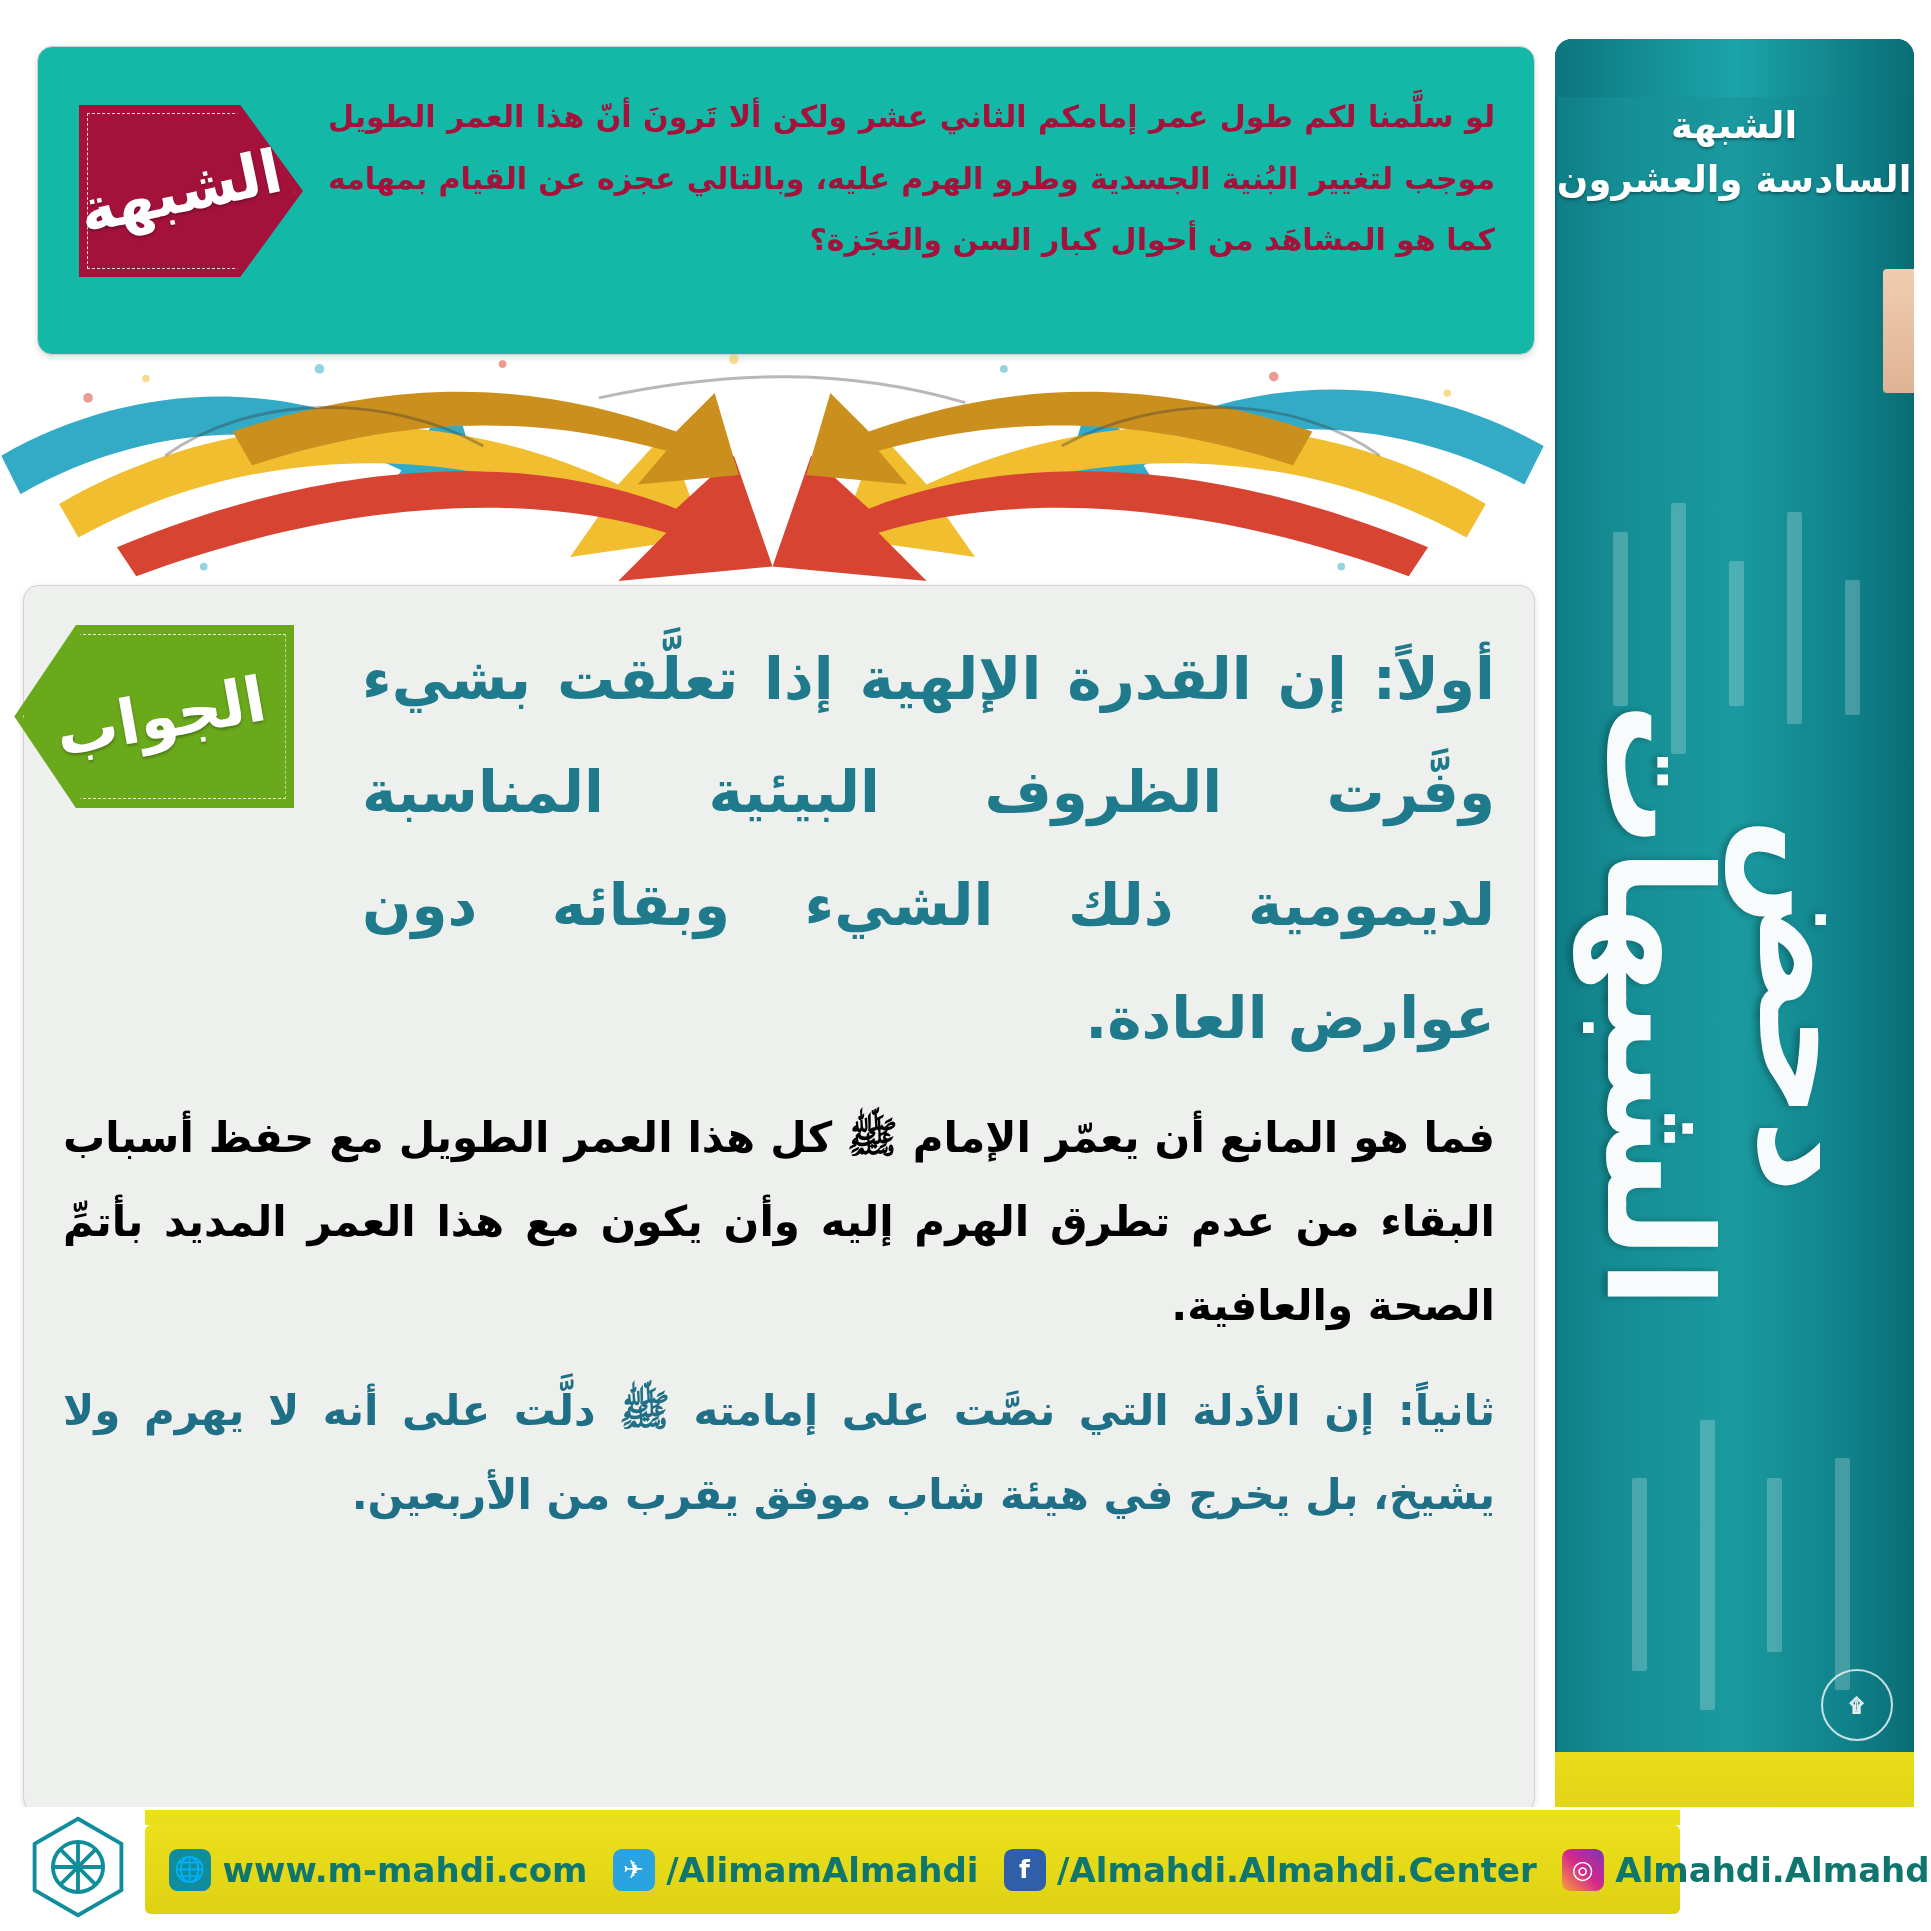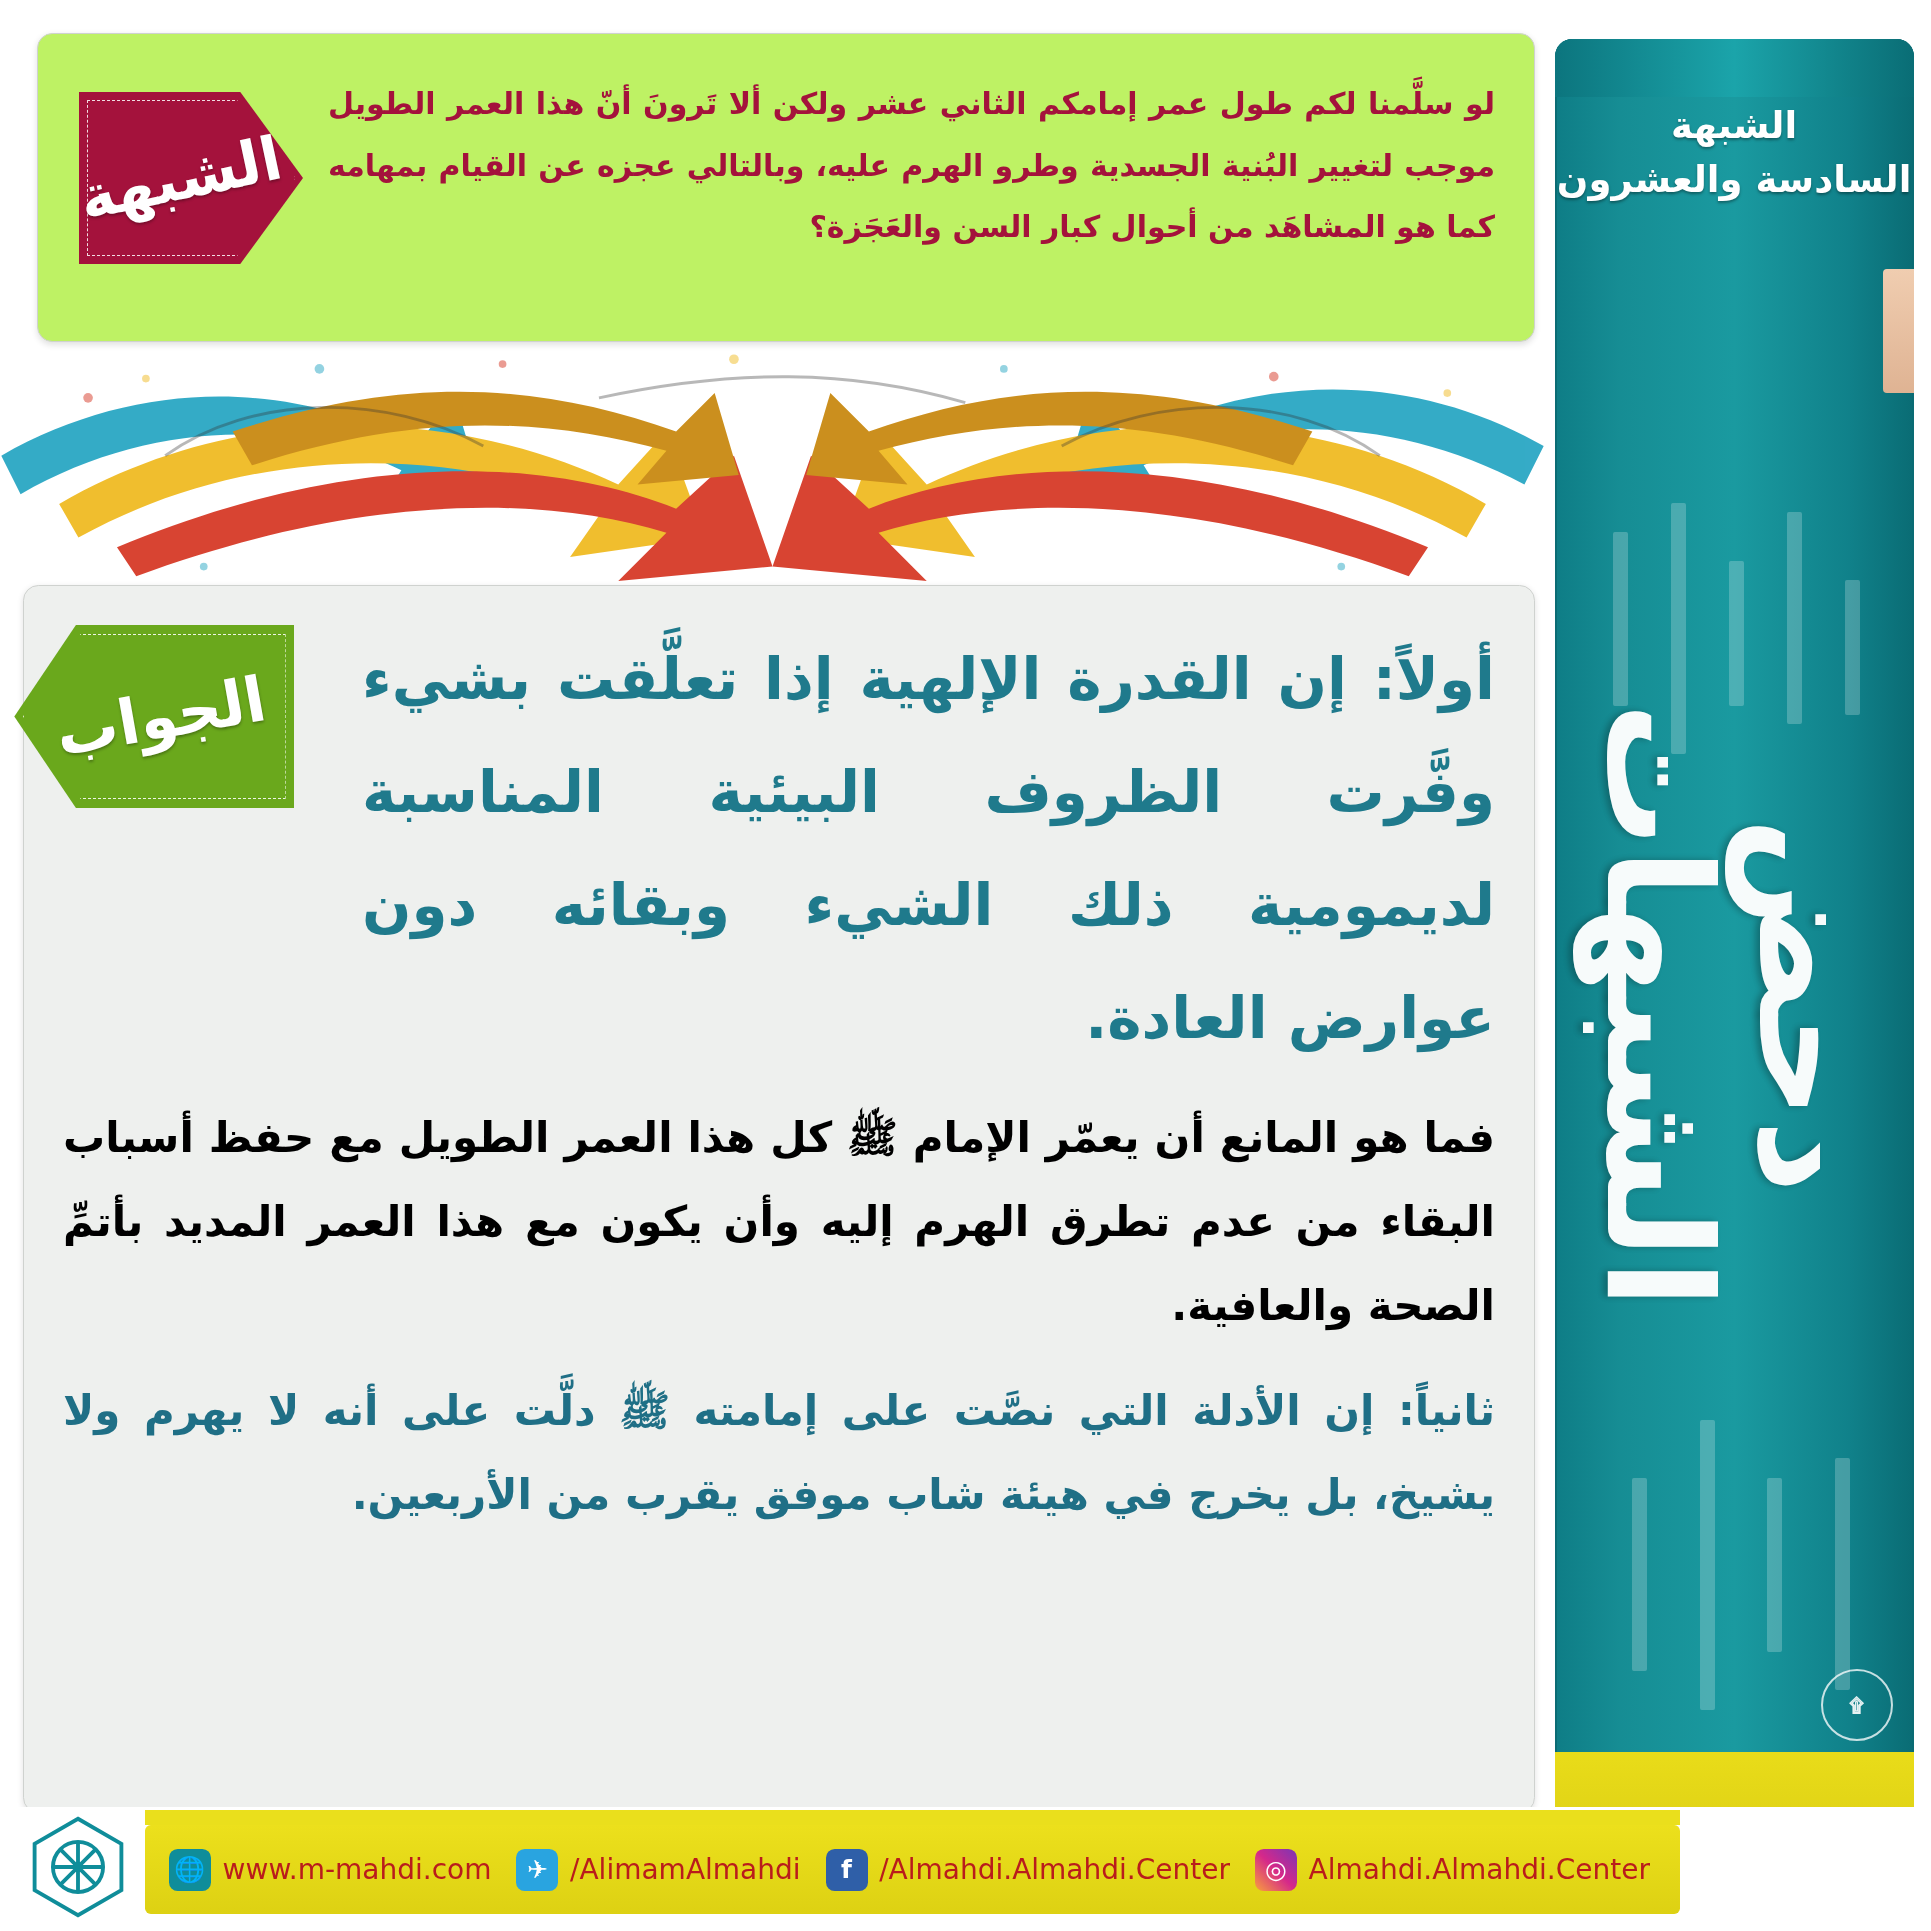--- a/index.html
+++ b/index.html
@@ -91,23 +91,23 @@
     position:absolute;right:21px;bottom:104px;
     width:68px;height:68px;border-radius:50%;
     border:2.9px solid rgba(255,255,255,.85);
     color:#ffffff;font-size:19.3px;font-weight:bold;
     display:flex;align-items:center;justify-content:center;
     opacity:.9;
   }
 
   
   .shubha-card{
-    position:absolute;top:33px;right:396px;left:37px;
+    position:absolute;top:46px;right:396px;left:37px;
     height:307px;
-    background:#bef264;
+    background:#14b8a6;
     border:1.9px solid #cfd2cf;
     border-radius:15.4px;
     box-shadow:0 2.9px 6.8px rgba(0,0,0,.12);
   }
   .shubha-tag{
     position:absolute;top:58px;right:auto;left:41px;
     width:224px;height:172px;
     background:#a4123c;
     clip-path:polygon(0 0,72% 0,100% 50%,72% 100%,0 100%);
     display:flex;align-items:center;justify-content:center;
@@ -205,21 +205,21 @@
     width:42px;height:42px;border-radius:8.7px;
     display:flex;align-items:center;justify-content:center;
     color:#ffffff;font-size:25px;font-weight:bold;
     flex:0 0 auto;
   }
   .ic-web{background:#0f8d9a;border-radius:50%;}
   .ic-tg{background:#29a4e0;border-radius:50%;}
   .ic-fb{background:#2f5fa8;}
   .ic-ig{background:linear-gradient(45deg,#f9a03c,#d5288a,#7b36b5);}
   .fitem .flabel{
-    color:#b91c1c;font-size:28px;font-weight:normal;white-space:nowrap;
+    color:#0f766e;font-size:34px;font-weight:bold;white-space:nowrap;
   }
   .footer-logo{
     position:absolute;left:17.4px;bottom:9.7px;width:122px;height:108px;
     color:#0f8d9a;
   }
 </style>
 </head>
 <body>
 
 <div class="page">

